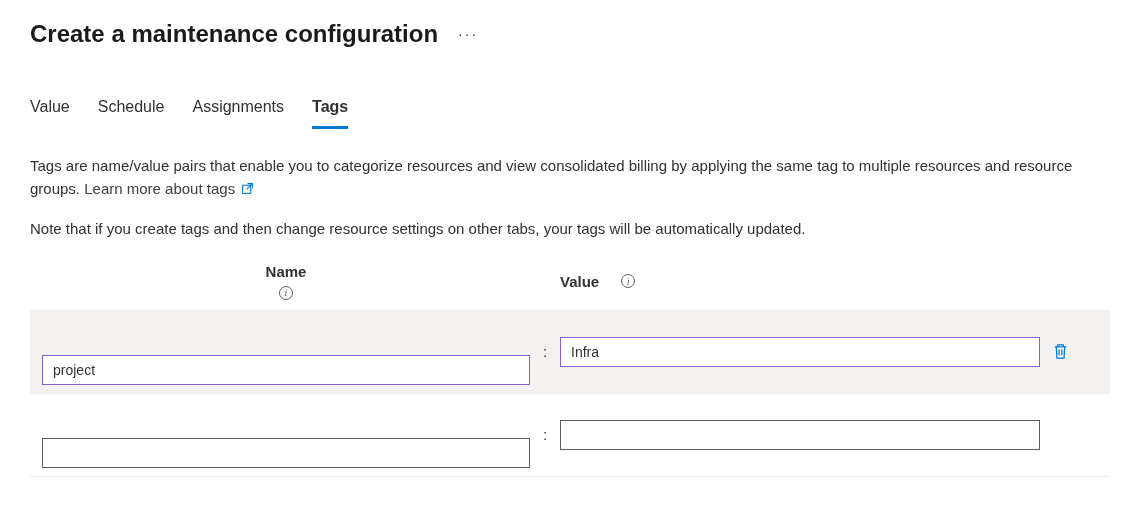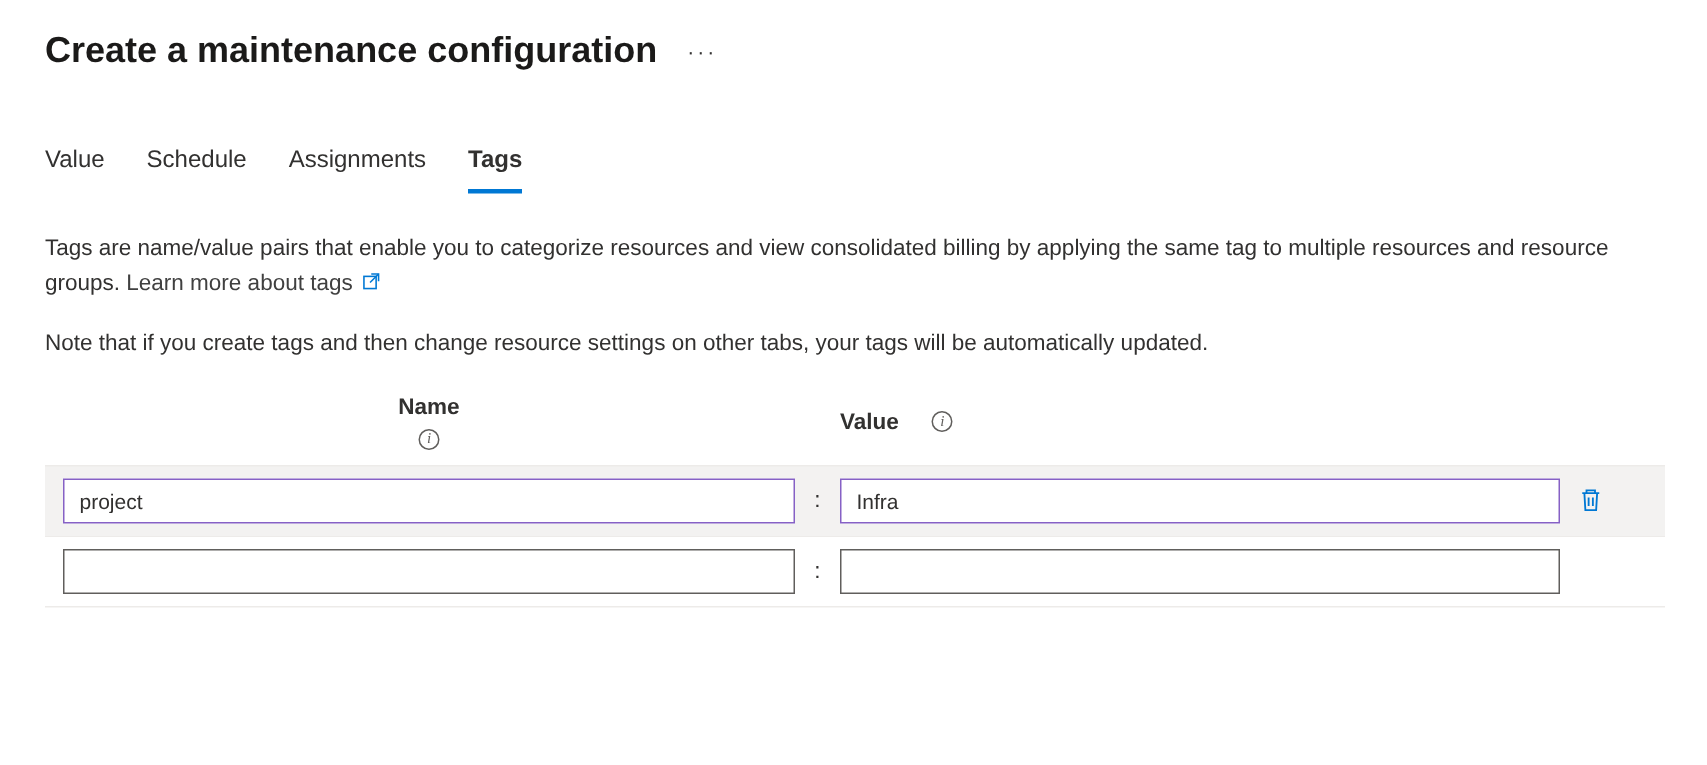--- a/index.html
+++ b/index.html
@@ -124,21 +124,21 @@
       border: 1px solid #605e5c;
       background: #ffffff;
       font-size: 14px;
       padding: 0 10px;
       font-family: inherit;
       color: #323130;
     }
     .tag-row.filled .tag-input {
       border-color: #8661c5;
     }
-    .input-name { width: 488px; }
+    .input-name { width: 488px; margin-top: 36px; }
     .sep {
       width: 30px;
       text-align: center;
       font-size: 15px;
       color: #323130;
     }
     .input-value { width: 480px; }
     .delete-cell {
       width: 40px;
       display: flex;

